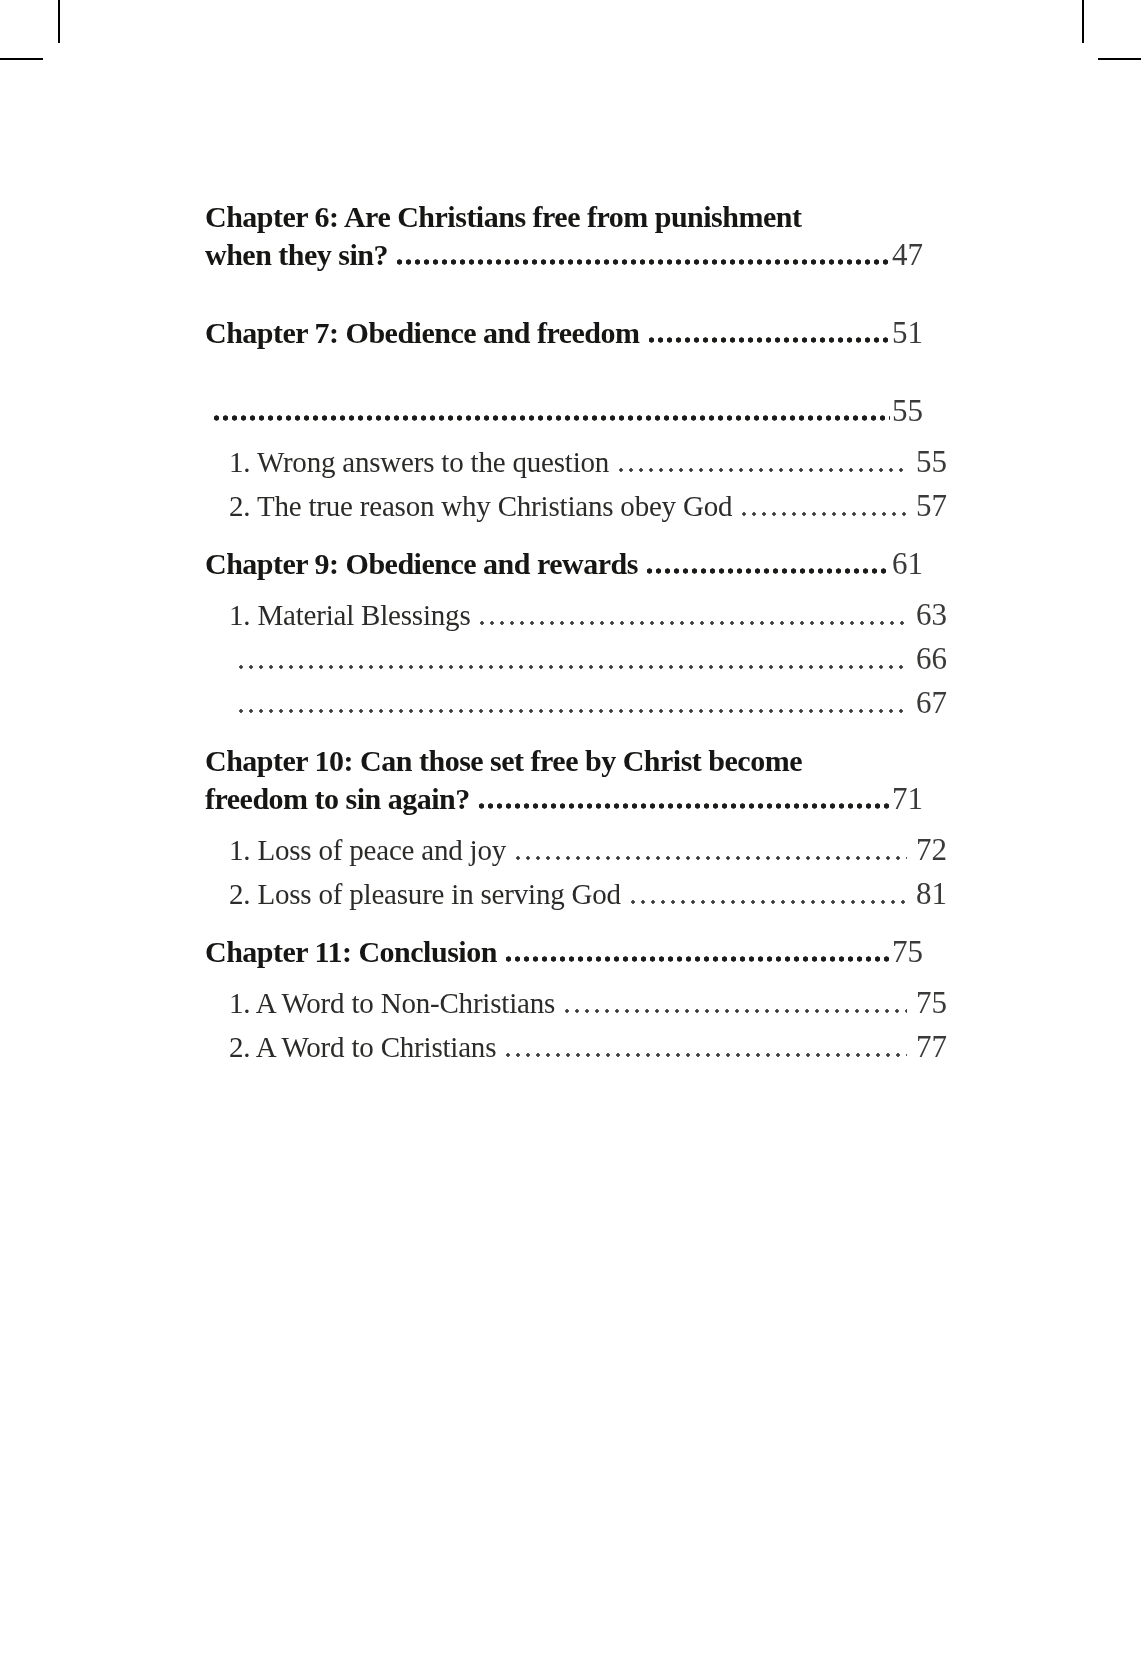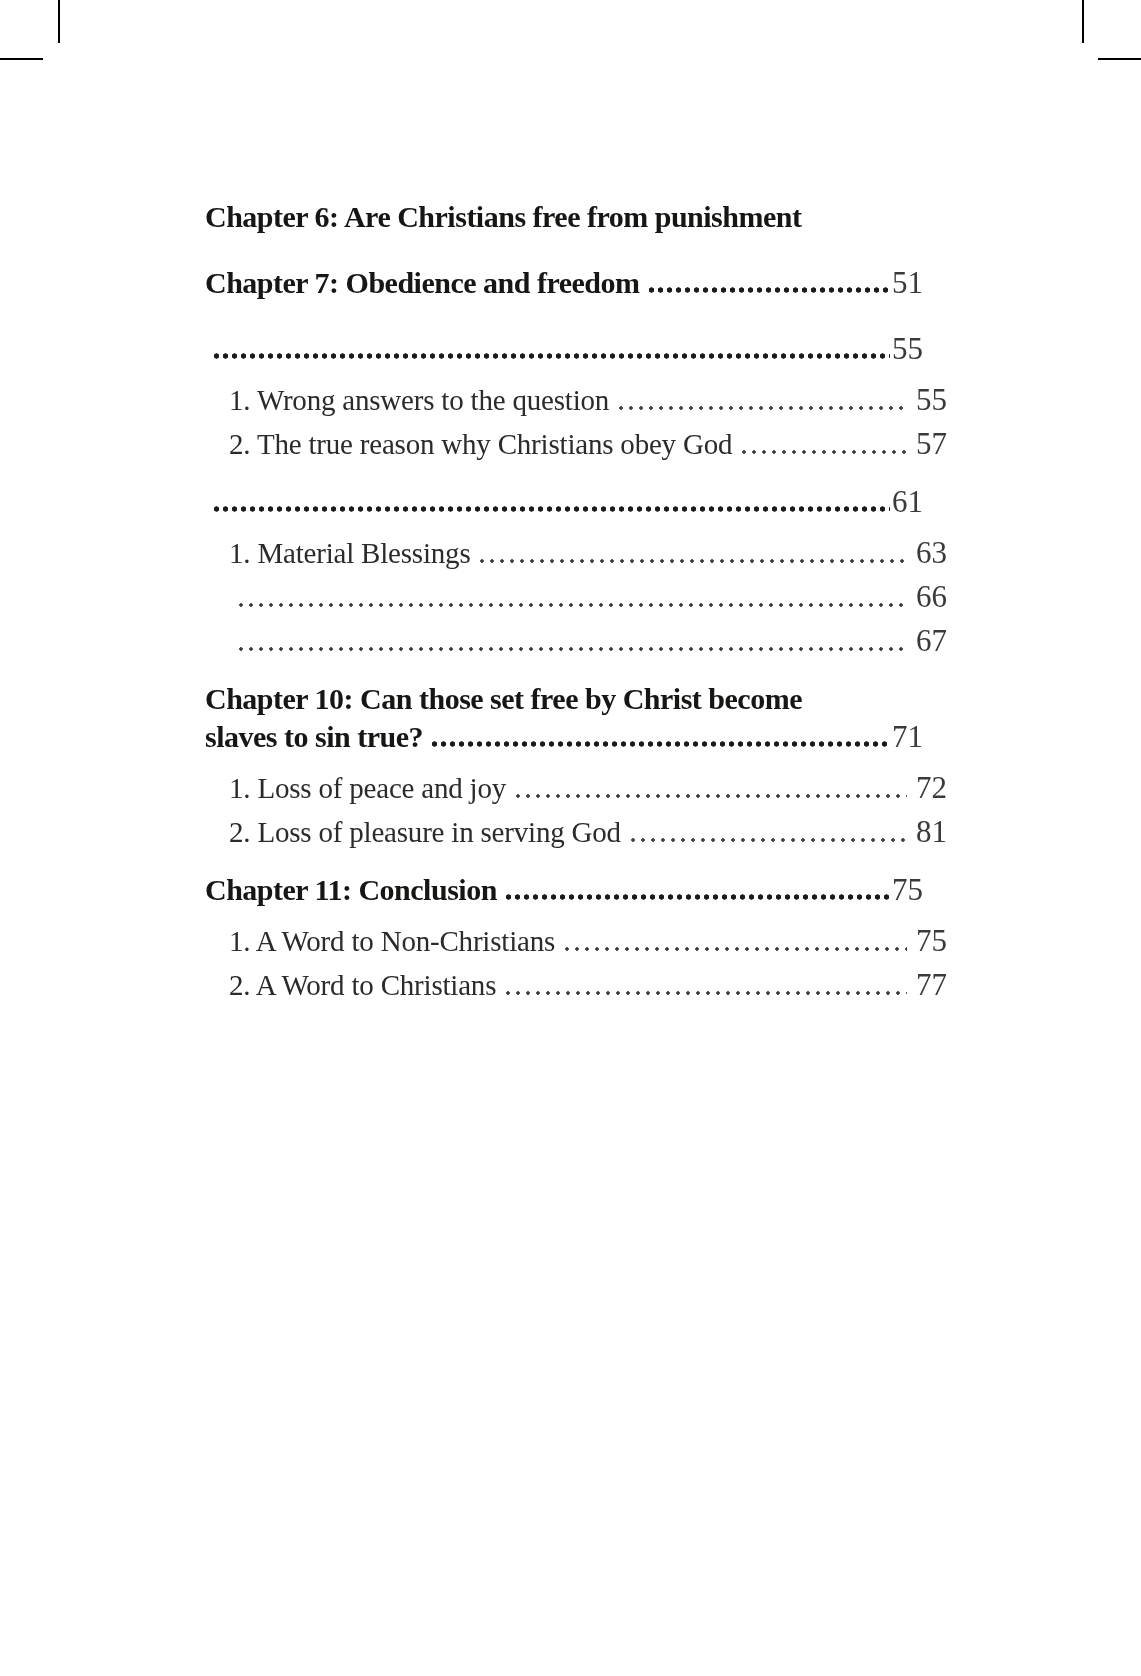--- a/index.html
+++ b/index.html
@@ -35,21 +35,21 @@
   
   #toc {
     position: absolute;
     left: 205px;
     top: 198px;
     width: 718px;
     color: #1d1d1b;
   }
   .entry { width: 100%; }
 
-  .entry.chapter { margin-top: 28px; }
+  .entry.chapter { margin-top: 40px; }
   .entry.sub     { margin-top: 6px;  }
   .entry.chapter + .entry.sub { margin-top: 13px; }
   .entry.sub + .entry.chapter { margin-top: 20px; }
   .entry:first-child { margin-top: 0; }
 
   .row {
     display: flex;
     width: 100%;
     line-height: 38px;
   }
@@ -109,20 +109,25 @@
   <div class="crop v tr-v"></div>
   <div class="crop h tr-h"></div>
   <div class="crop h bl-h"></div>
   <div class="crop v bl-v"></div>
   <div class="crop h br-h"></div>
   <div class="crop v br-v"></div>
 
   <div id="toc">
       <div class="entry chapter">
         <div class="line-plain">Chapter 6: Are Christians free from punishment</div>
+        <div class="row">
+          <span class="label">when they sin?</span>
+          <span class="leader"></span>
+          <span class="page-num">47</span>
+        </div>
       </div>
       <div class="entry chapter">
         <div class="row">
           <span class="label">Chapter 7: Obedience and freedom</span>
           <span class="leader"></span>
           <span class="page-num">51</span>
         </div>
       </div>
       <div class="entry chapter">
         <div class="row">
@@ -139,20 +144,21 @@
       </div>
       <div class="entry sub">
         <div class="row">
           <span class="label">2. The true reason why Christians obey God</span>
           <span class="leader"></span>
           <span class="page-num">57</span>
         </div>
       </div>
       <div class="entry chapter">
         <div class="row">
+          <span class="label">Chapter 9: Obedience and rewards</span>
           <span class="leader"></span>
           <span class="page-num">61</span>
         </div>
       </div>
       <div class="entry sub">
         <div class="row">
           <span class="label">1. Material Blessings</span>
           <span class="leader"></span>
           <span class="page-num">63</span>
         </div>
@@ -165,21 +171,21 @@
       </div>
       <div class="entry sub">
         <div class="row">
           <span class="leader"></span>
           <span class="page-num">67</span>
         </div>
       </div>
       <div class="entry chapter">
         <div class="line-plain">Chapter 10: Can those set free by Christ become</div>
         <div class="row">
-          <span class="label">slaves to sin true?</span>
+          <span class="label">freedom to sin again?</span>
           <span class="leader"></span>
           <span class="page-num">71</span>
         </div>
       </div>
       <div class="entry sub">
         <div class="row">
           <span class="label">1. Loss of peace and joy</span>
           <span class="leader"></span>
           <span class="page-num">72</span>
         </div>

